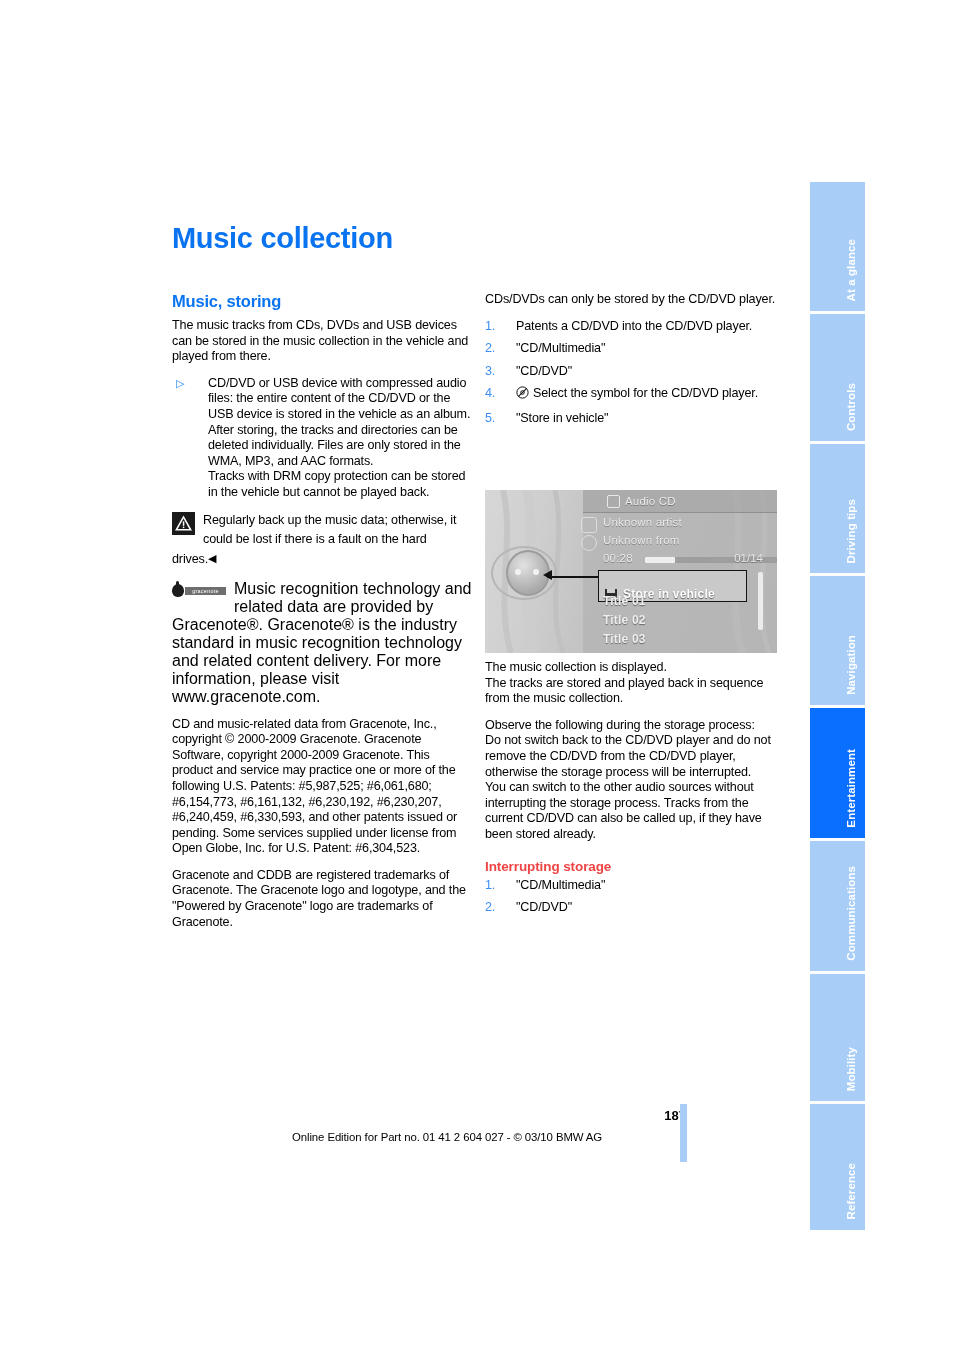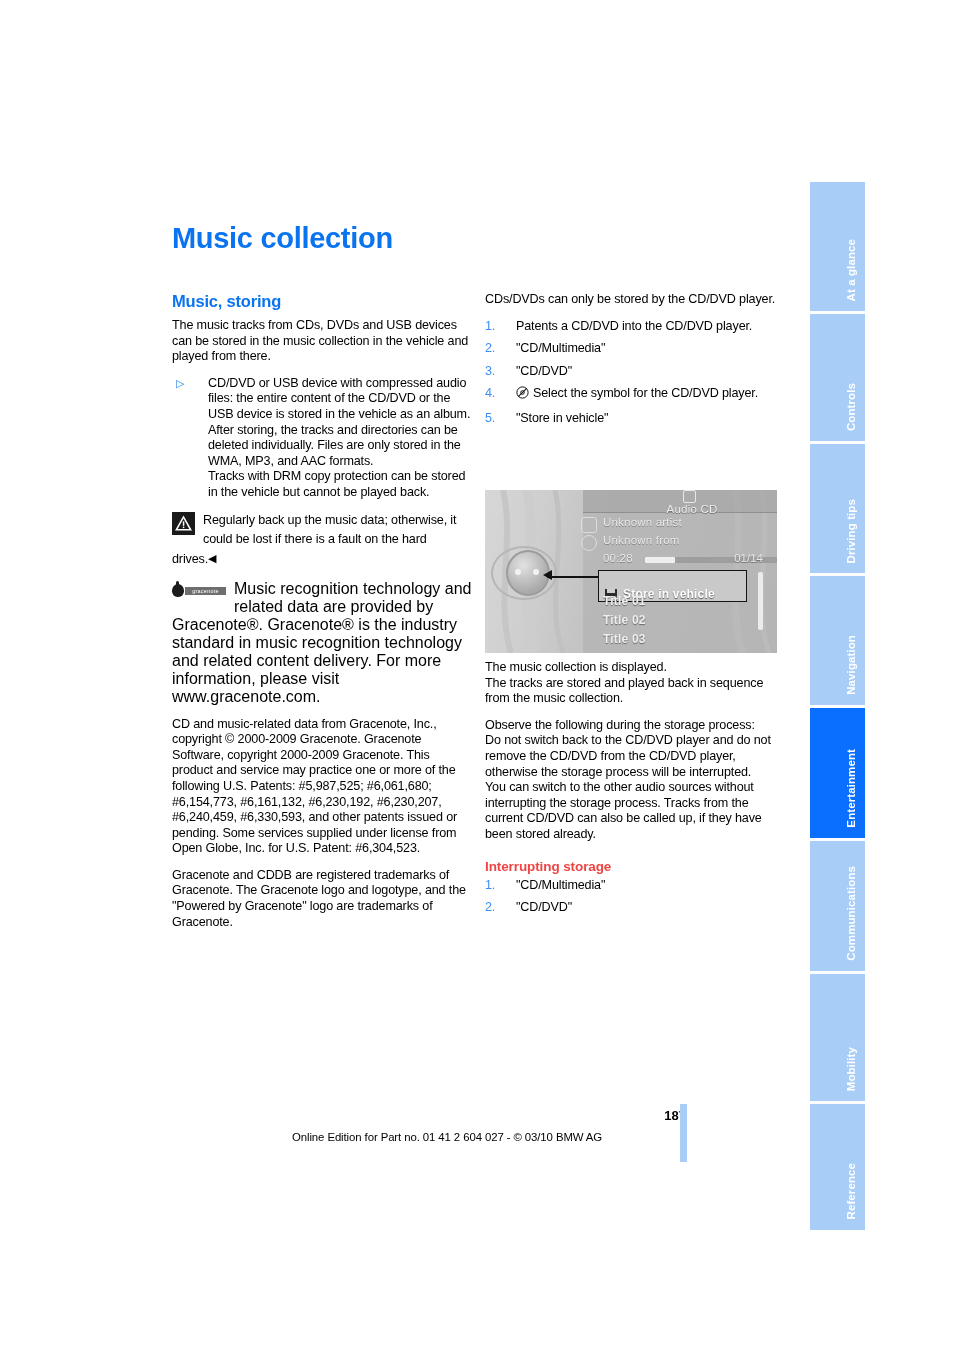--- a/index.html
+++ b/index.html
@@ -100,21 +100,21 @@
   
   .idrive .swoosh{position:absolute;left:0;top:0;width:100%;height:100%;}
   .idrive .panel{
     position:absolute;left:98px;top:0;right:0;bottom:0;
     background:rgba(175,175,175,0.55);
   }
   .id-titlebar{
     position:absolute;left:98px;top:0;right:0;height:22px;
     background:rgba(160,160,160,0.5);
     border-bottom:1px solid rgba(120,120,120,.55);
-    display:flex;align-items:center;padding-left:24px;flex-direction:column;
+    display:flex;align-items:center;padding-left:24px;
   }
   .id-titlebar .tb-txt{
     font-size:11.5px;color:#ededed;letter-spacing:.2px;
     text-shadow:0 1px 0 rgba(80,80,80,.6);
   }
   .id-ico{
     display:inline-block;width:11px;height:11px;margin-right:5px;
     border:1.2px solid #e8e8e8;border-radius:2px;position:relative;flex:0 0 auto;
   }
   .id-row{

